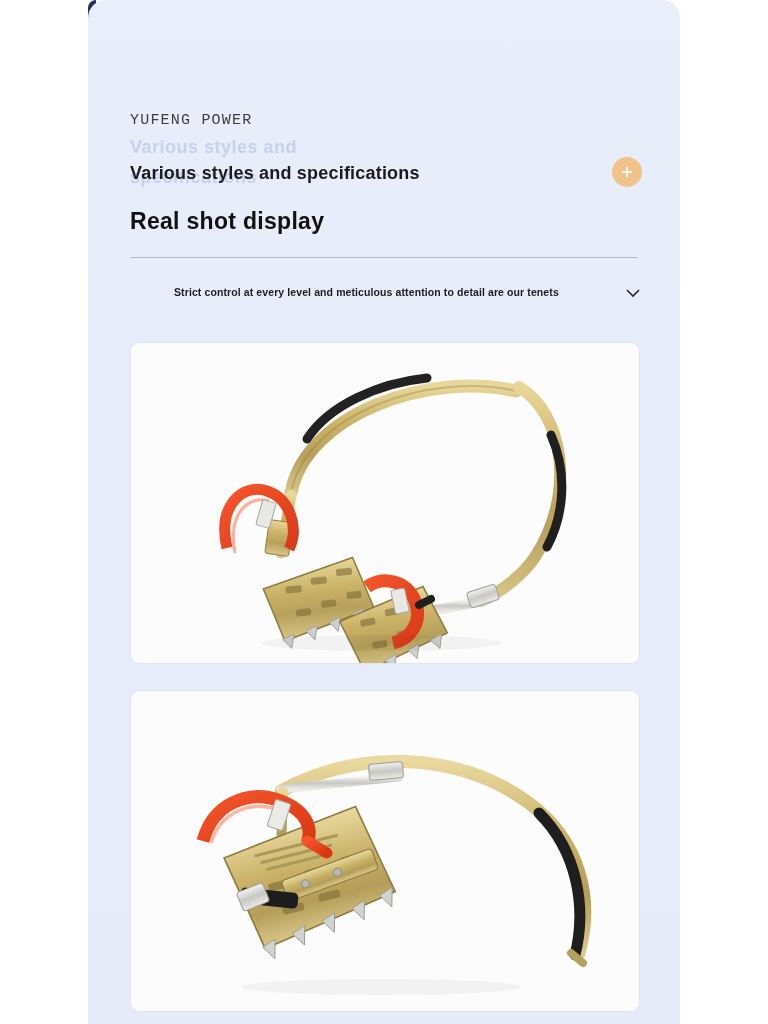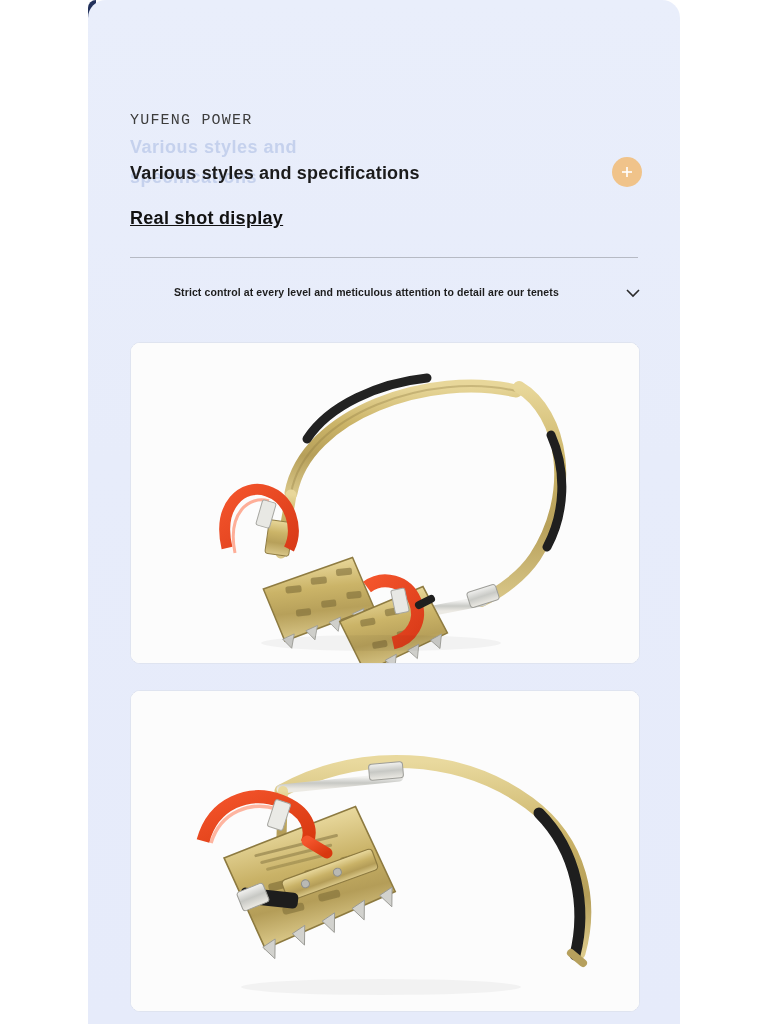--- a/index.html
+++ b/index.html
@@ -74,25 +74,24 @@
     font-size: 18px;
     font-weight: 700;
     color: #1b1b1b;
     letter-spacing: 0.2px;
   }
 
   .headline-2 {
     position: absolute;
     left: 42px;
     top: 208px;
-    font-size: 18px;
+    font-size: 23px;
     font-weight: 700;
     color: #111111;
     letter-spacing: 0.3px;
-    text-decoration: underline;
   }
 
   .plus-btn {
     position: absolute;
     right: 38px;
     top: 157px;
     width: 30px;
     height: 30px;
     border-radius: 50%;
     background: #f0c38a;

